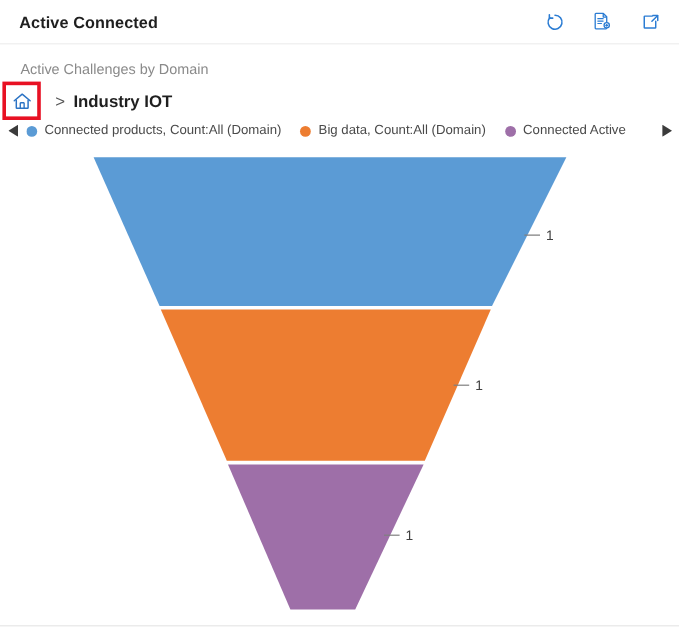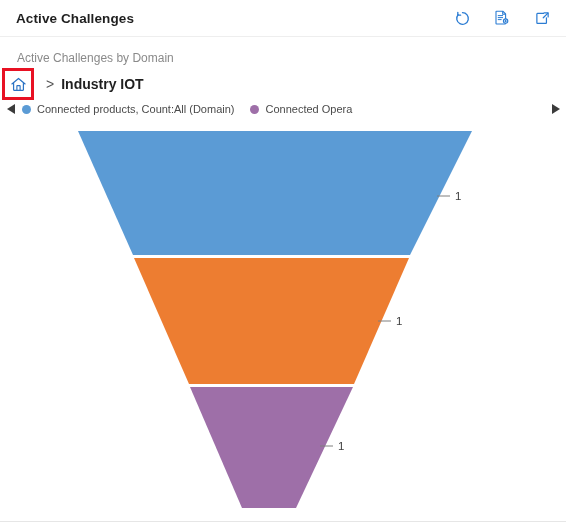--- a/index.html
+++ b/index.html
@@ -183,21 +183,21 @@
     height: 1px;
     background: #e6e6e6;
   }
 </style>
 </head>
 <body>
 
 <div class="widget">
 
   <div class="widget-header">
-    <div class="widget-title">Active Challenges</div>
+    <div class="widget-title">Active Connected</div>
 
     <div class="header-actions">
 
       <div class="hdr-icon">
         <svg width="15" height="15" viewBox="0 0 16 16" fill="none">
           <path d="M8 1.8 A6.2 6.2 0 1 1 3.3 4.0" stroke="#2b7cd3" stroke-width="1.4" fill="none" stroke-linecap="round"></path>
           <path d="M3.0 1.4 L3.0 4.4 L6.0 4.4" stroke="#2b7cd3" stroke-width="1.4" fill="none" stroke-linecap="round" stroke-linejoin="round"></path>
         </svg>
       </div>
 
@@ -246,24 +246,28 @@
         </svg>
     </div>
 
     <div class="legend-items">
 
       <div class="legend-item">
         <span class="legend-swatch" style="background:#5B9BD5"></span>
         <span>Connected products, Count:All (Domain)</span>
       </div>
 
+      <div class="legend-item">
+        <span class="legend-swatch" style="background:#ED7D31"></span>
+        <span>Big data, Count:All (Domain)</span>
+      </div>
 
       <div class="legend-item">
         <span class="legend-swatch" style="background:#9E6FA8"></span>
-        <span>Connected Opera</span>
+        <span>Connected Active</span>
       </div>
 
     </div>
 
     <div class="legend-arrow">
       <svg width="9" height="10" viewBox="0 0 9 10">
           <polygon points="1,0 1,10 9,5" fill="#3b3b3b"></polygon>
         </svg>
     </div>
 

